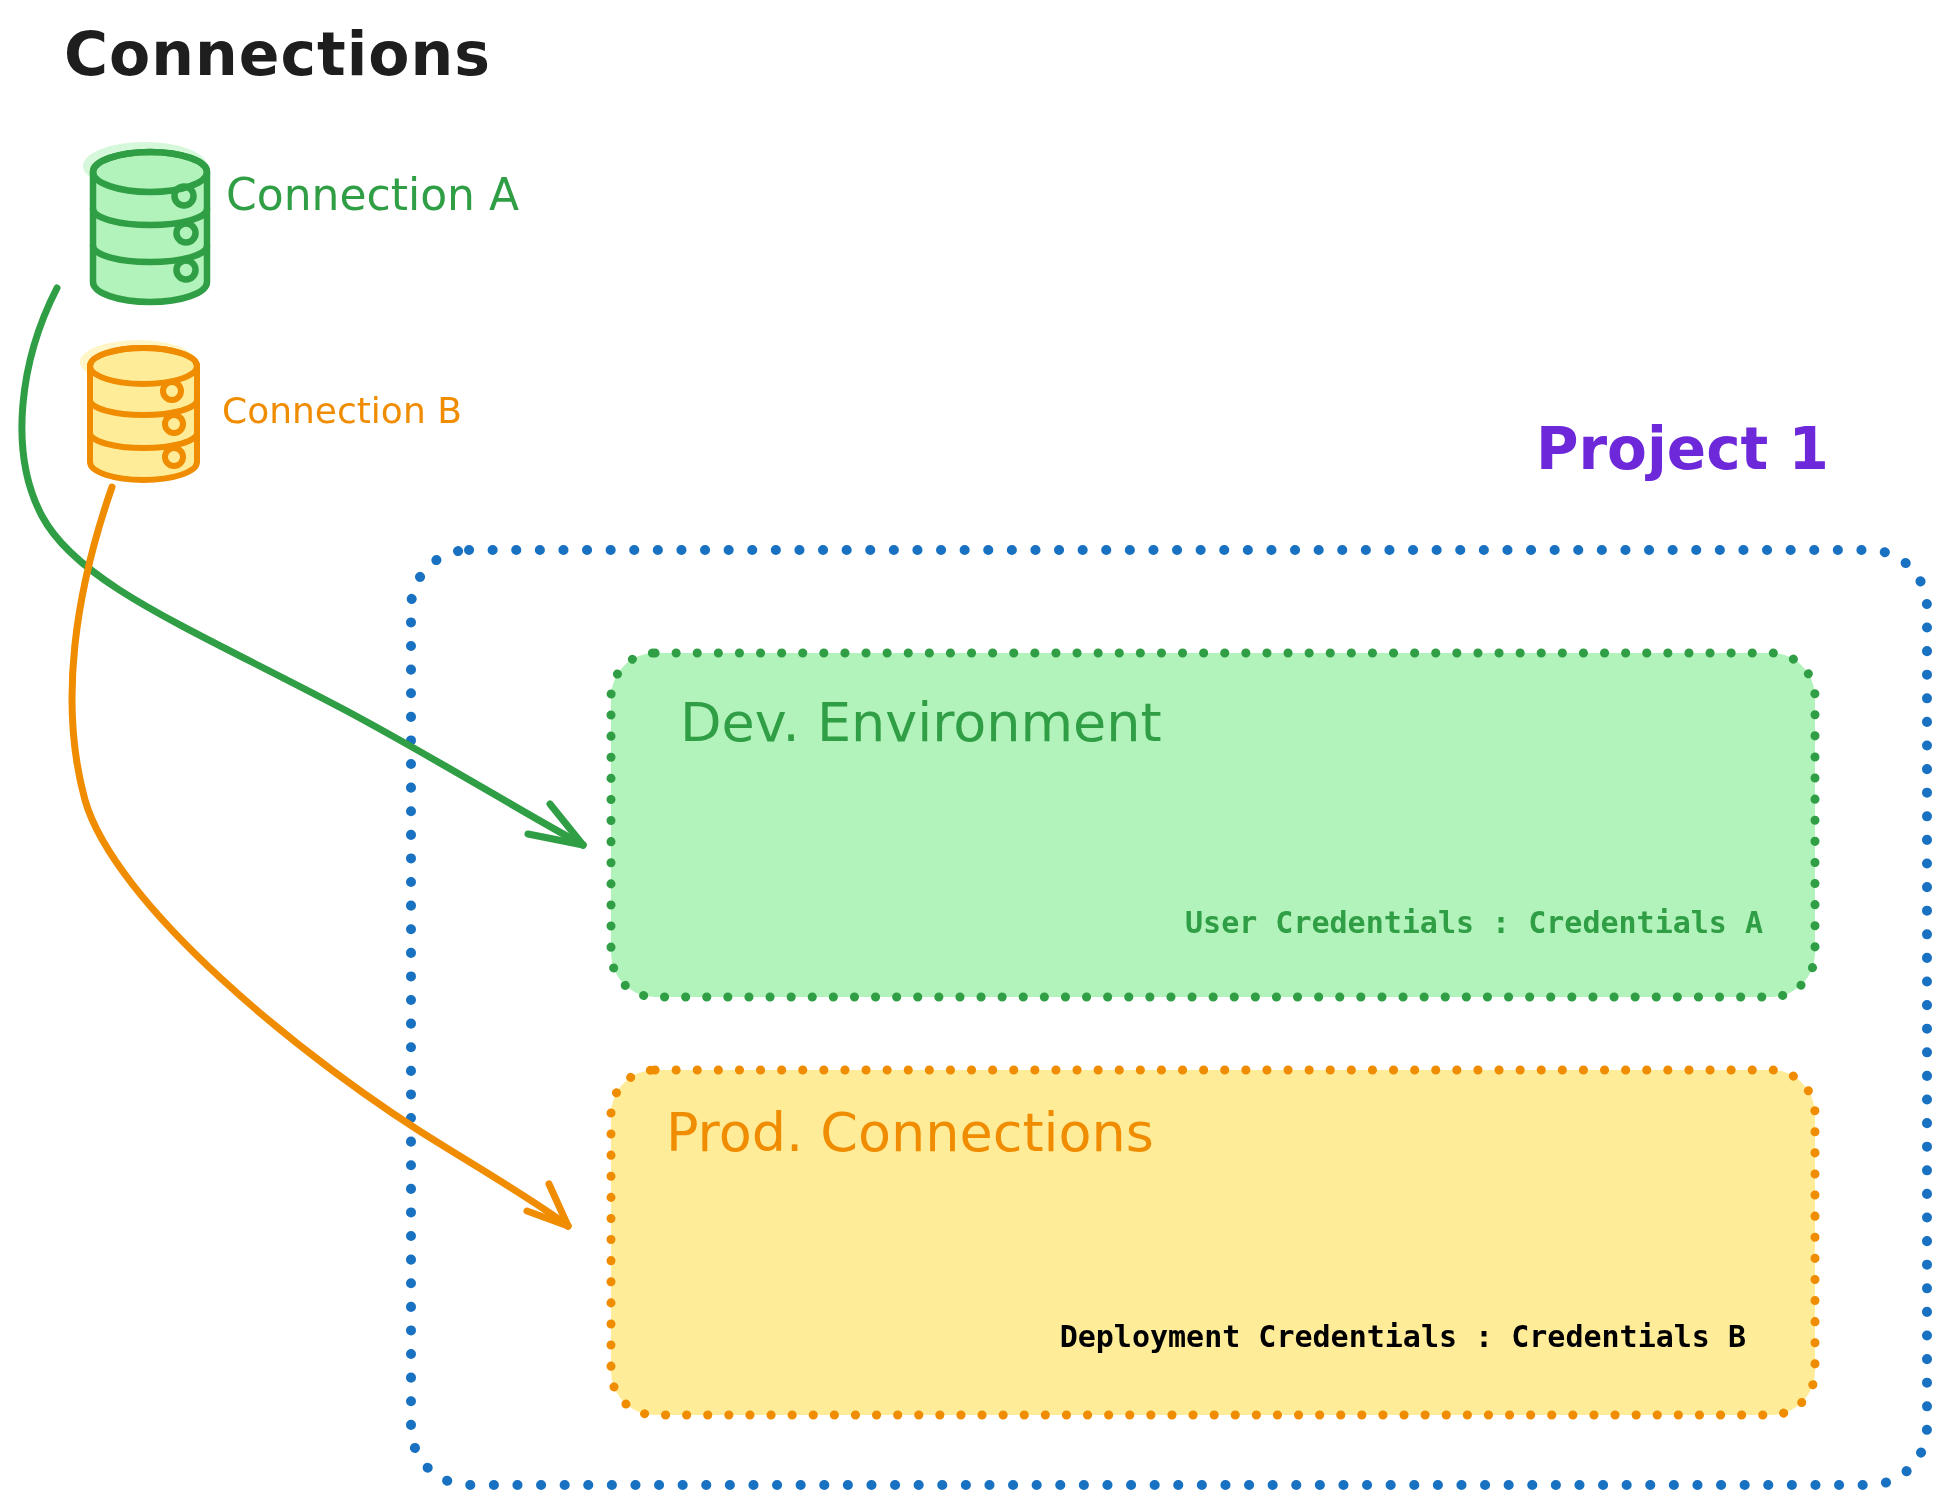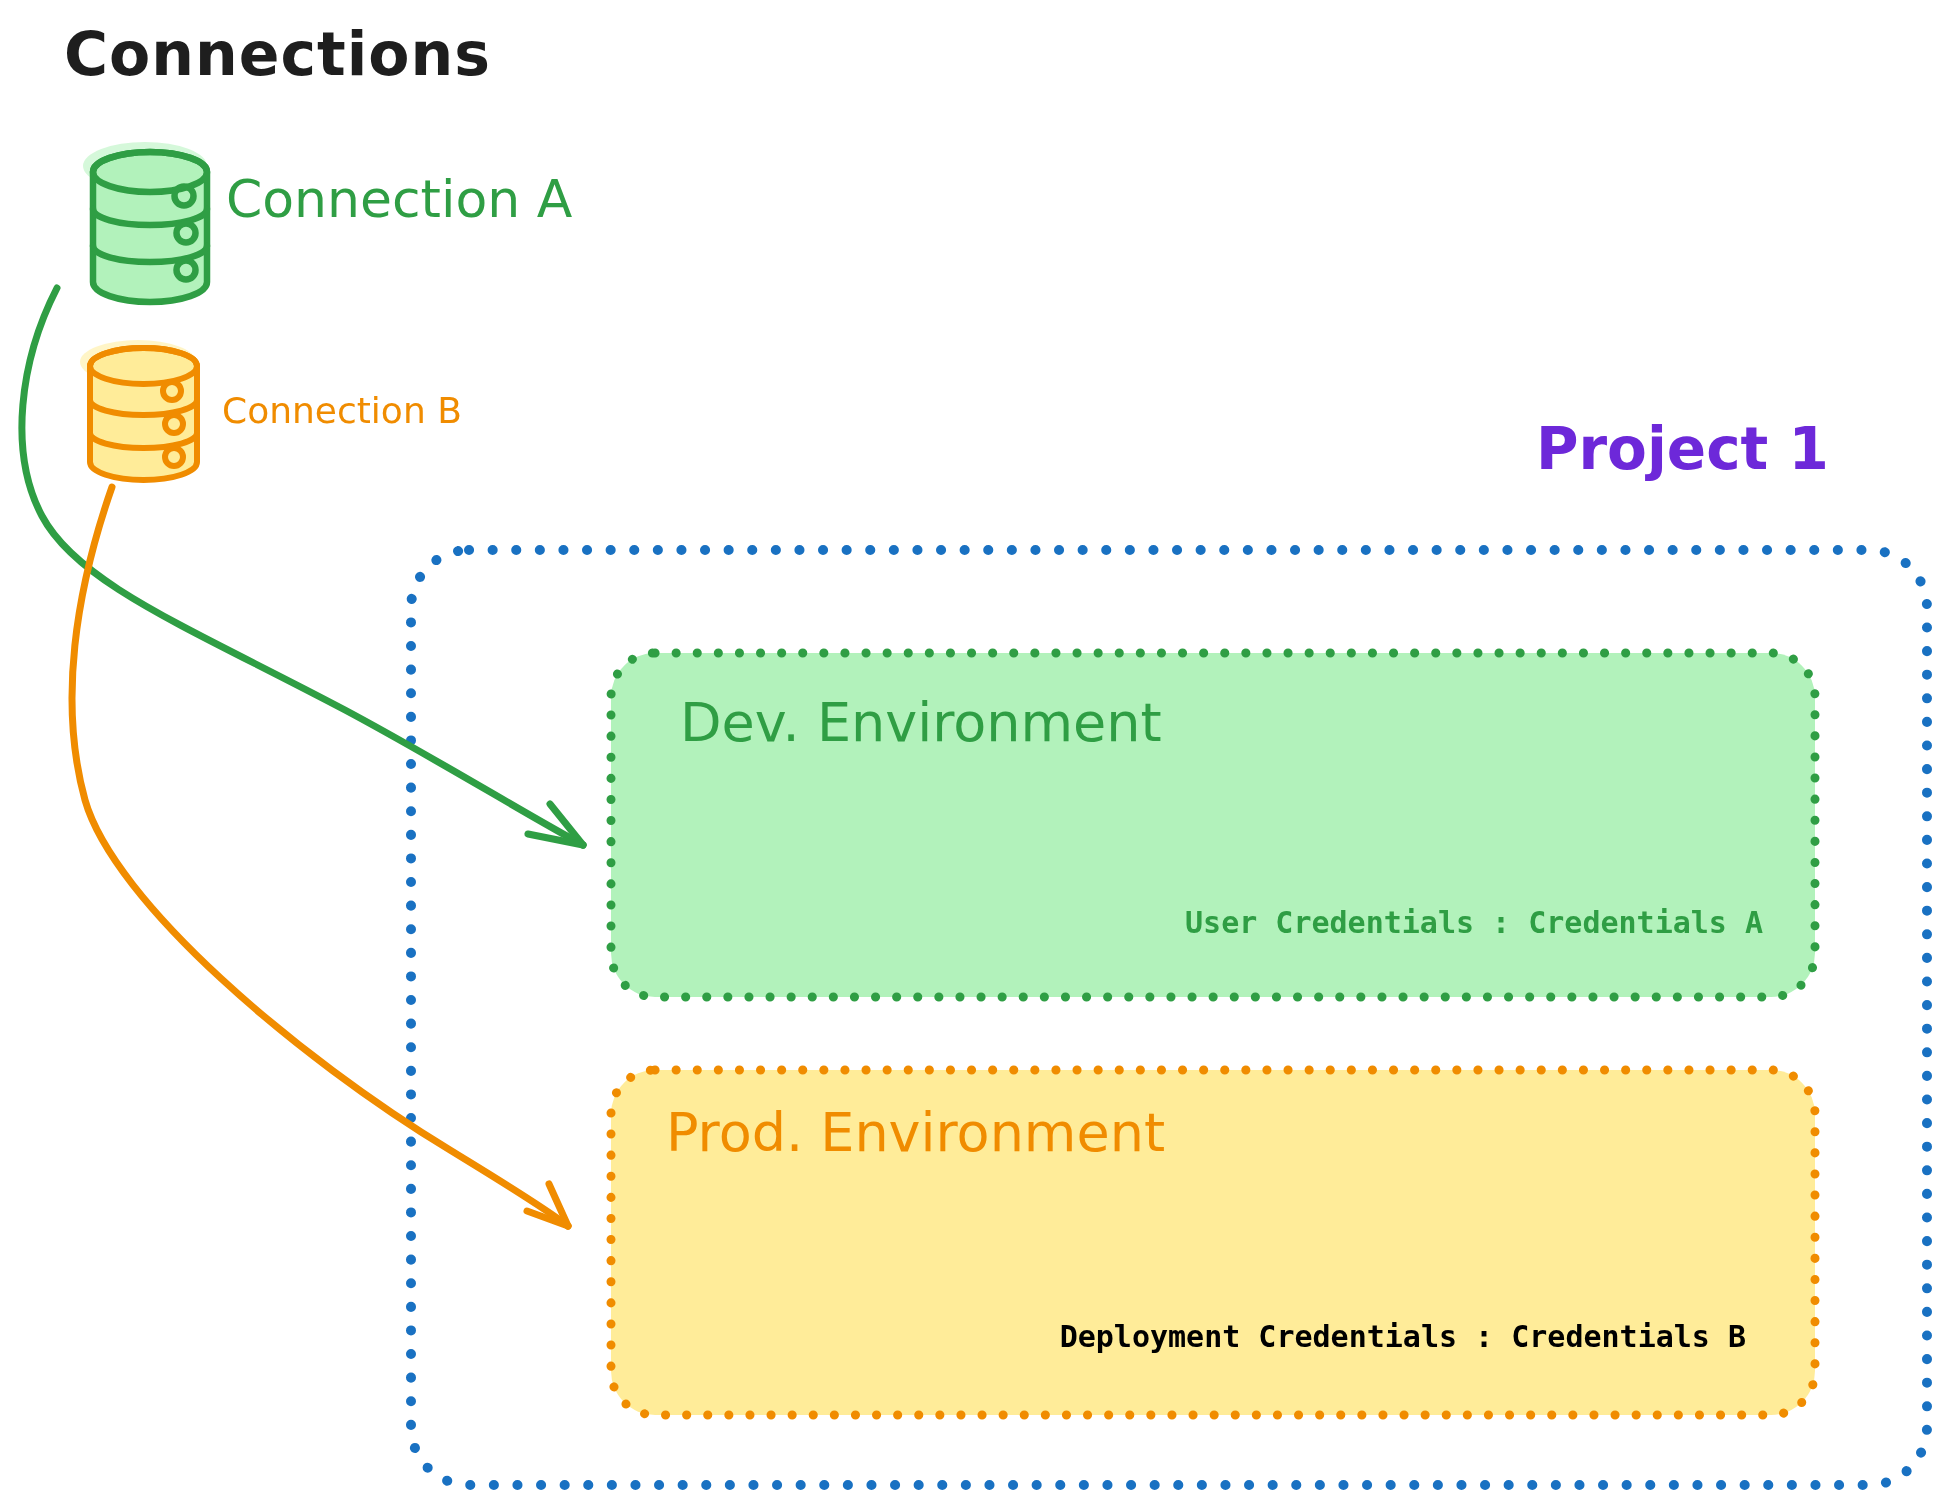--- a/index.html
+++ b/index.html
@@ -19,21 +19,21 @@
   }
   .label { position: absolute; white-space: nowrap; line-height: 1.15; }
 
   .connections-heading {
     left: 64px; top: 20px;
     font-size: 60px; font-weight: 600; color: #1e1e1e;
     letter-spacing: 1px;
   }
   .connection-a-label {
     left: 226px; top: 170px;
-    font-size: 52px; font-weight: 500; color: #2f9e44;
+    font-size: 44px; font-weight: 500; color: #2f9e44;
   }
   .connection-b-label {
     left: 222px; top: 390px;
     font-size: 36px; font-weight: 500; color: #f08c00;
   }
   .project-title {
     left: 1536px; top: 416px;
     font-size: 58px; font-weight: 600; color: #6d28d9;
   }
   .env-heading { font-size: 54px; font-weight: 500; }
@@ -101,17 +101,17 @@
   <div class="label connection-a-label">Connection A</div>
 
   <div class="label connection-b-label">Connection B</div>
 
   <div class="label project-title">Project 1</div>
 
   <div class="label env-heading dev-heading">Dev. Environment</div>
 
   <div class="label env-credentials dev-credentials">User Credentials : Credentials A</div>
 
-  <div class="label env-heading prod-heading">Prod. Environment</div>
+  <div class="label env-heading prod-heading">Prod. Connections</div>
 
   <div class="label env-credentials prod-credentials">Deployment Credentials : Credentials B</div>
 
 </div>
 
 </body></html>

